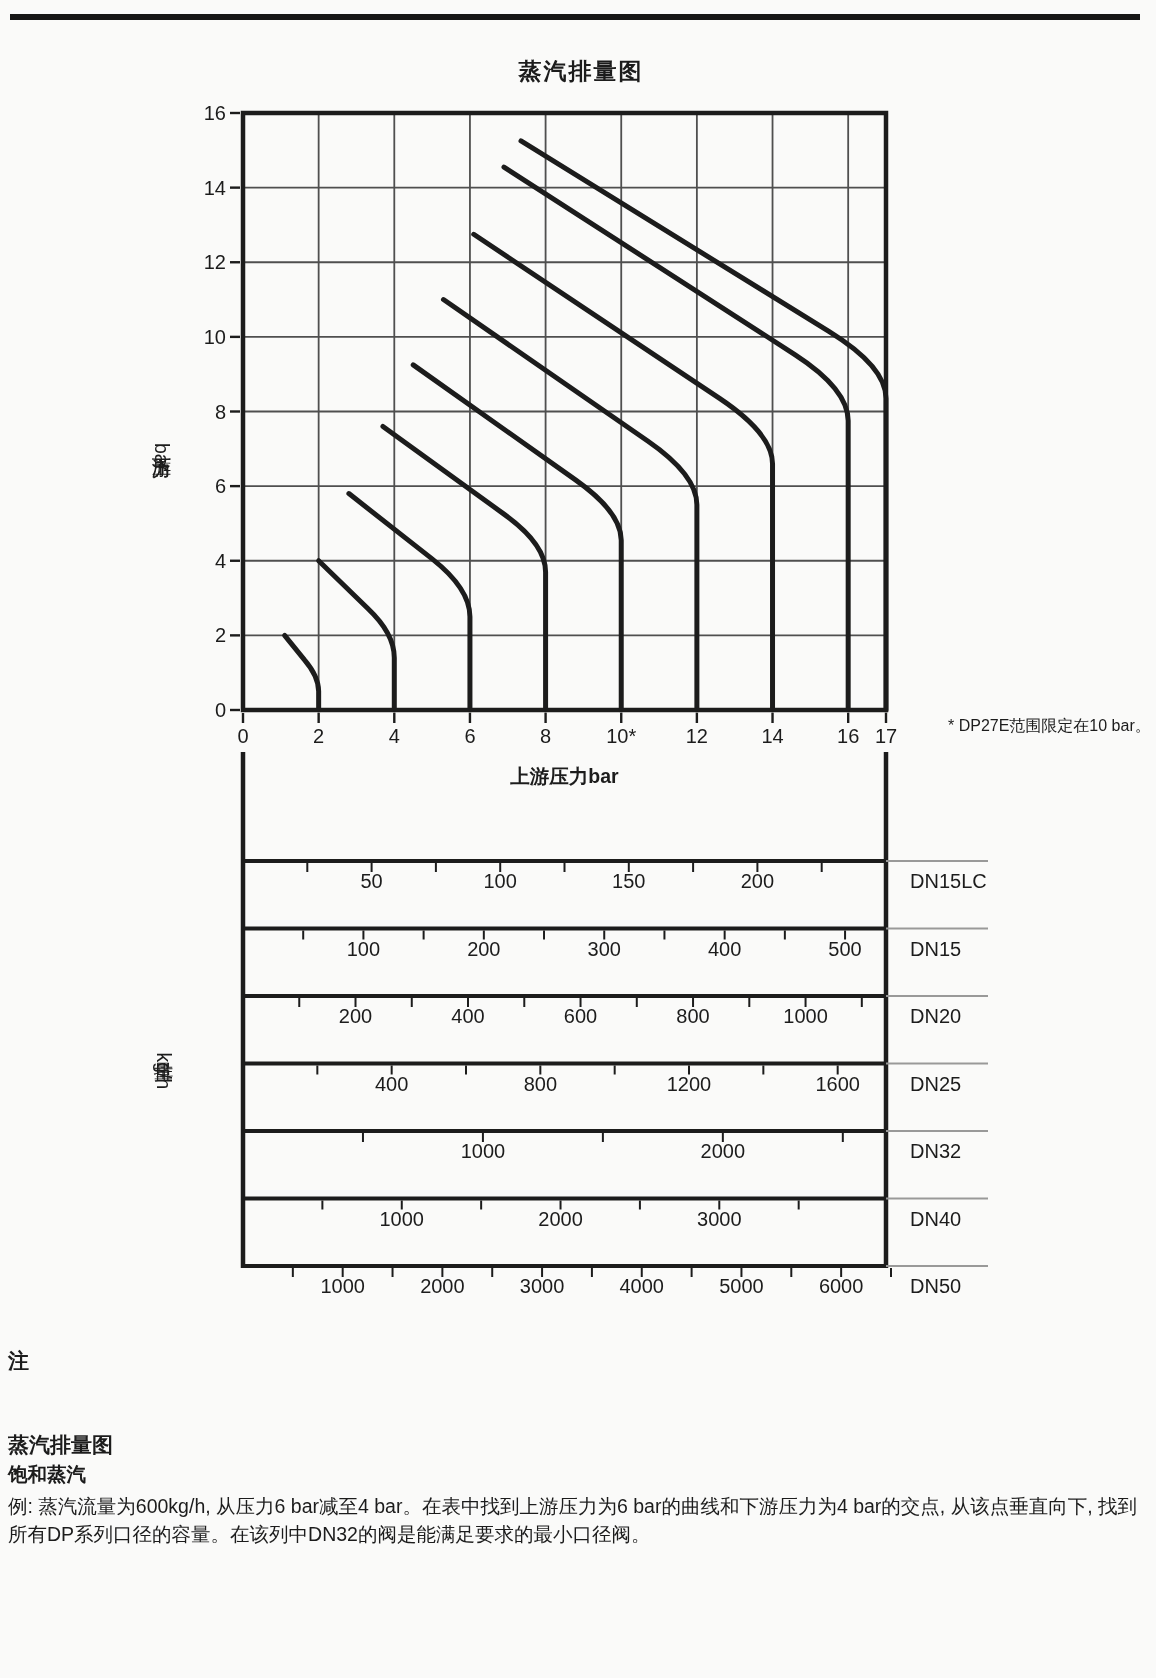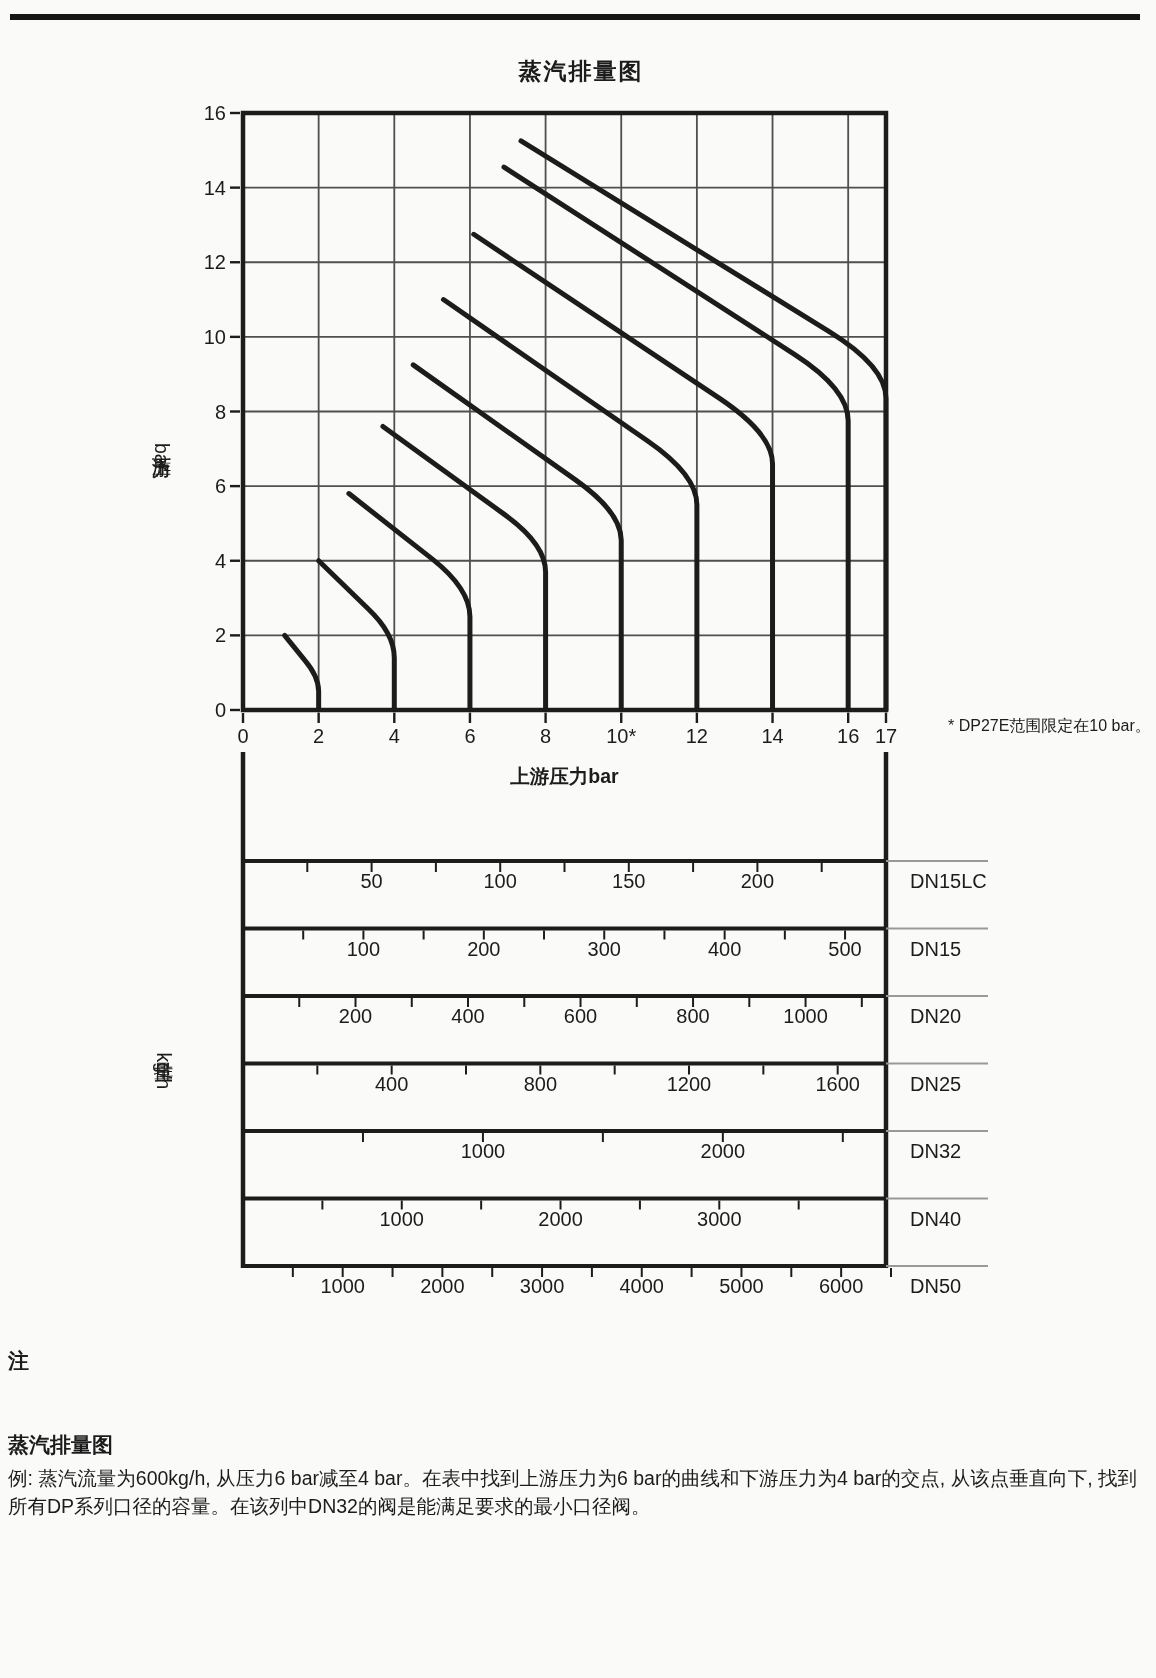--- a/index.html
+++ b/index.html
@@ -225,17 +225,18 @@
   <div class="xlabel">上游压力bar</div>
   <div class="footnote">* DP27E范围限定在10 bar。</div>
   <div class="vlabel flowlabel">排量 kg/h</div>
 
   <div class="notes sec-note">
     <h2>注</h2>
   </div>
 
   <div class="notes sec-howto">
     <h2>蒸汽排量图</h2>
+    <h3>饱和蒸汽</h3>
     <p>例: 蒸汽流量为600kg/h, 从压力6 bar减至4 bar。在表中找到上游压力为6 bar的曲线和下游压力为4 bar的交点, 从该点垂直向下, 找到所有DP系列口径的容量。在该列中DN32的阀是能满足要求的最小口径阀。</p>
   </div>
 
 
 </div>
 
 </body></html>

